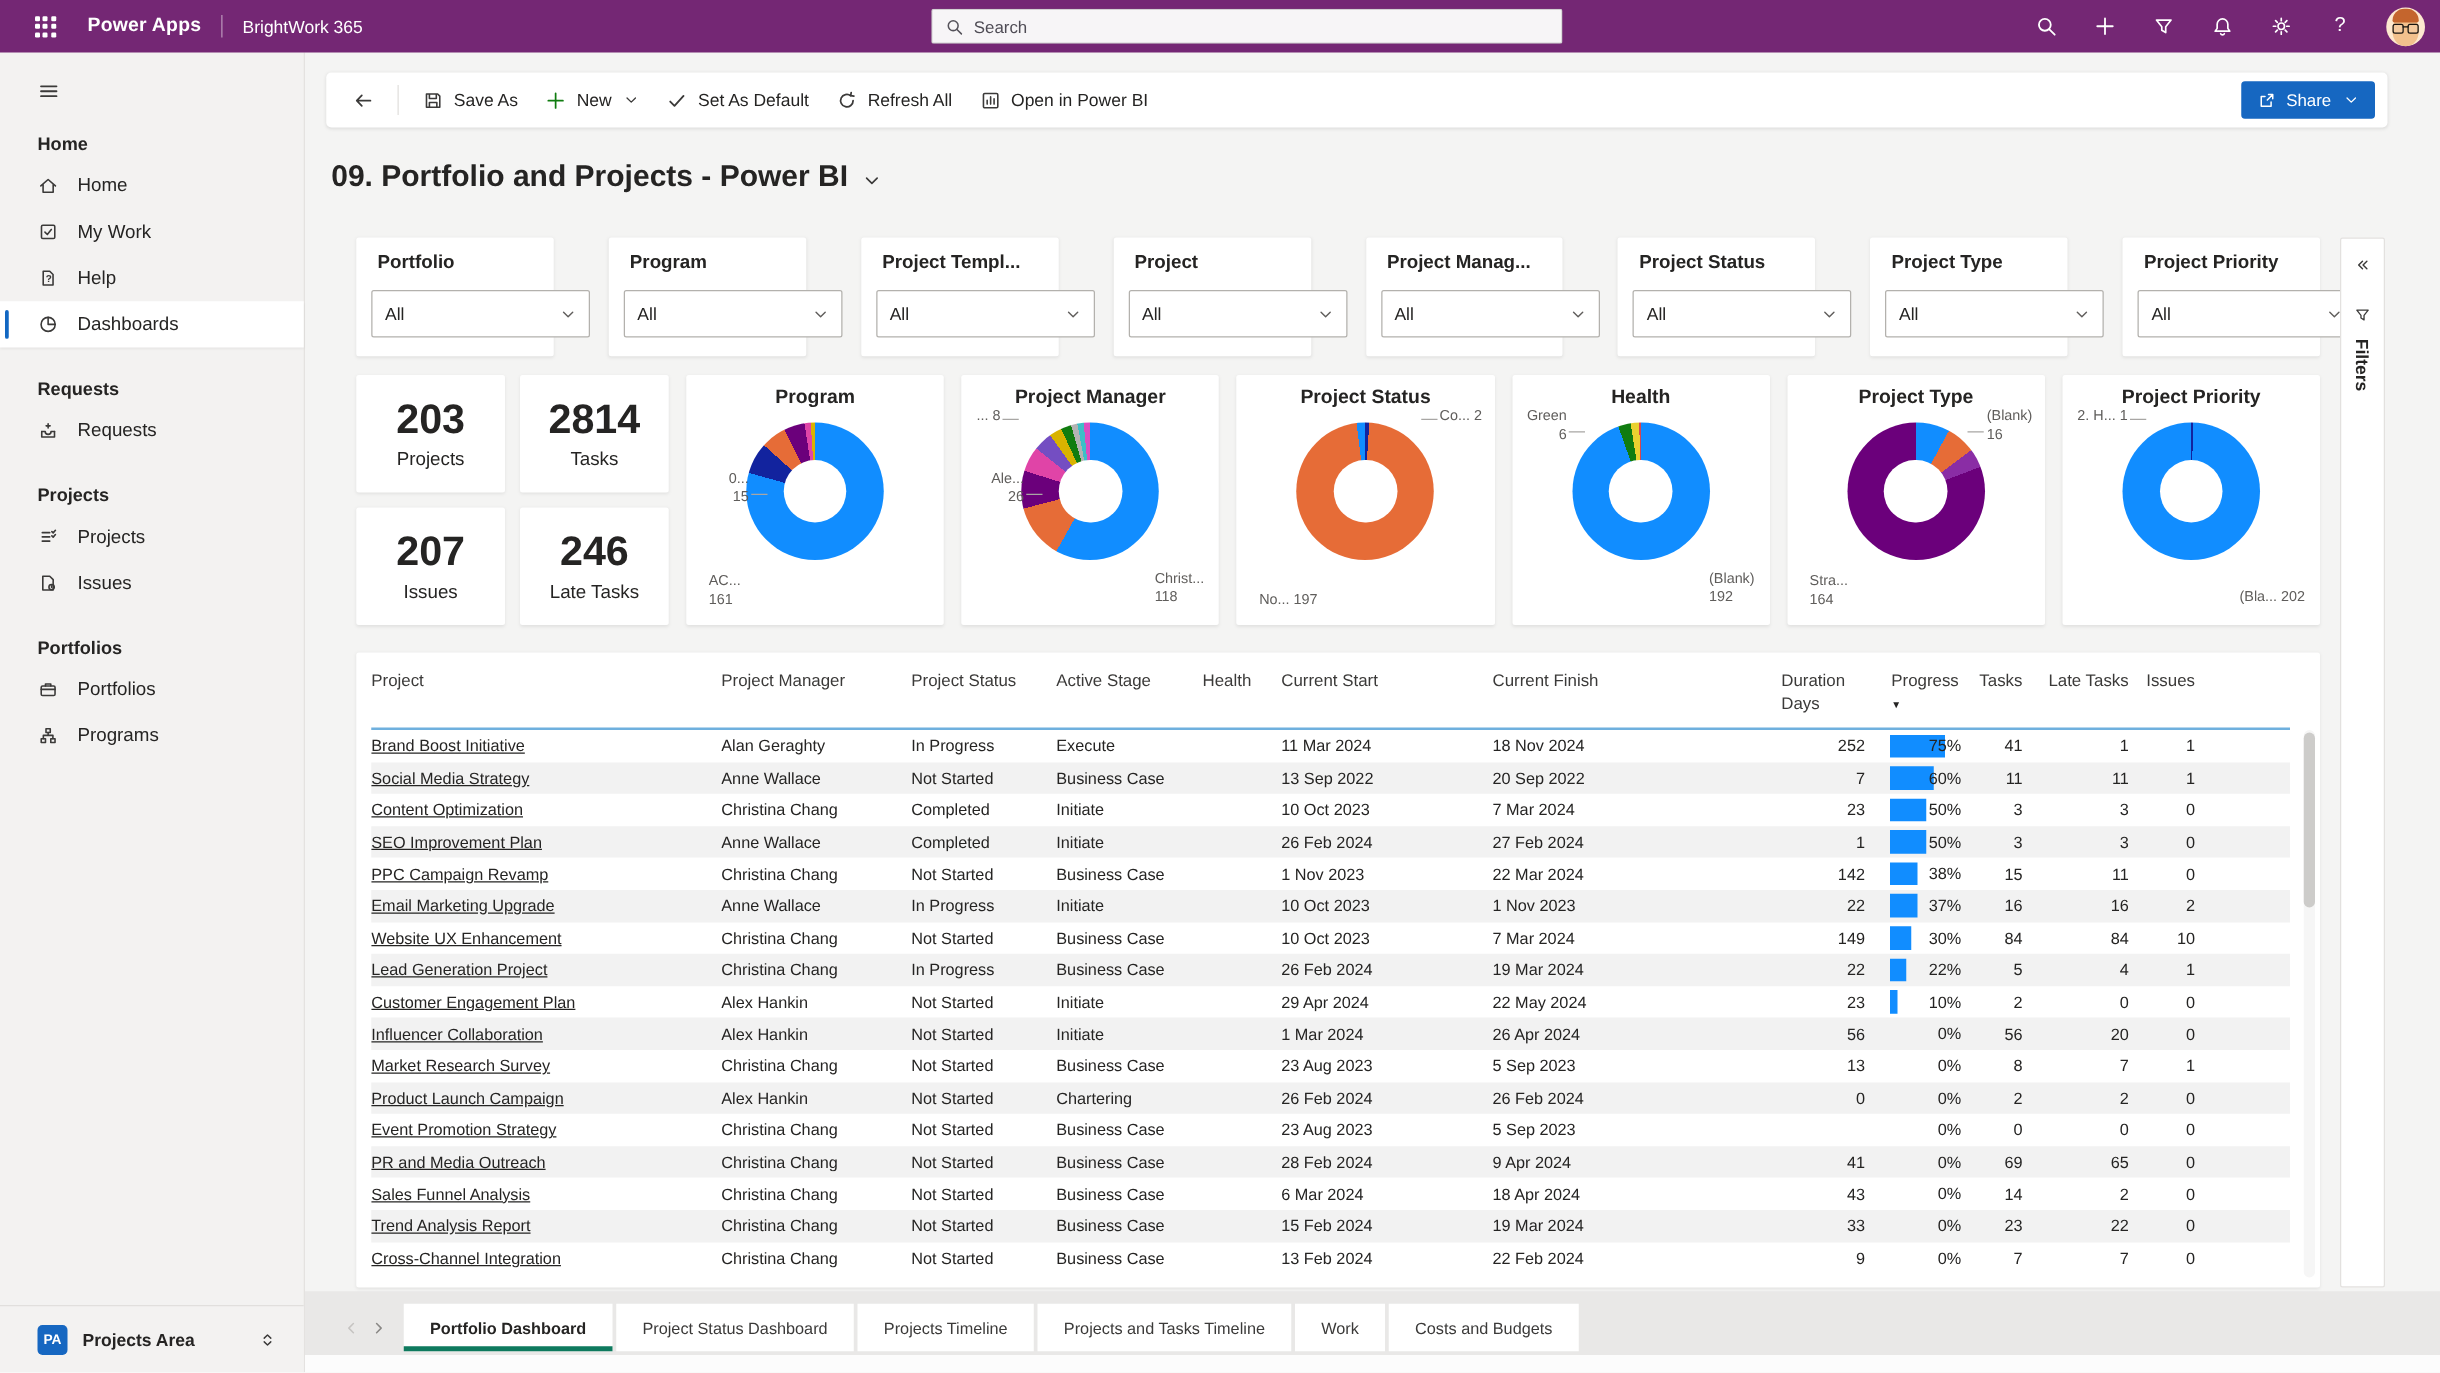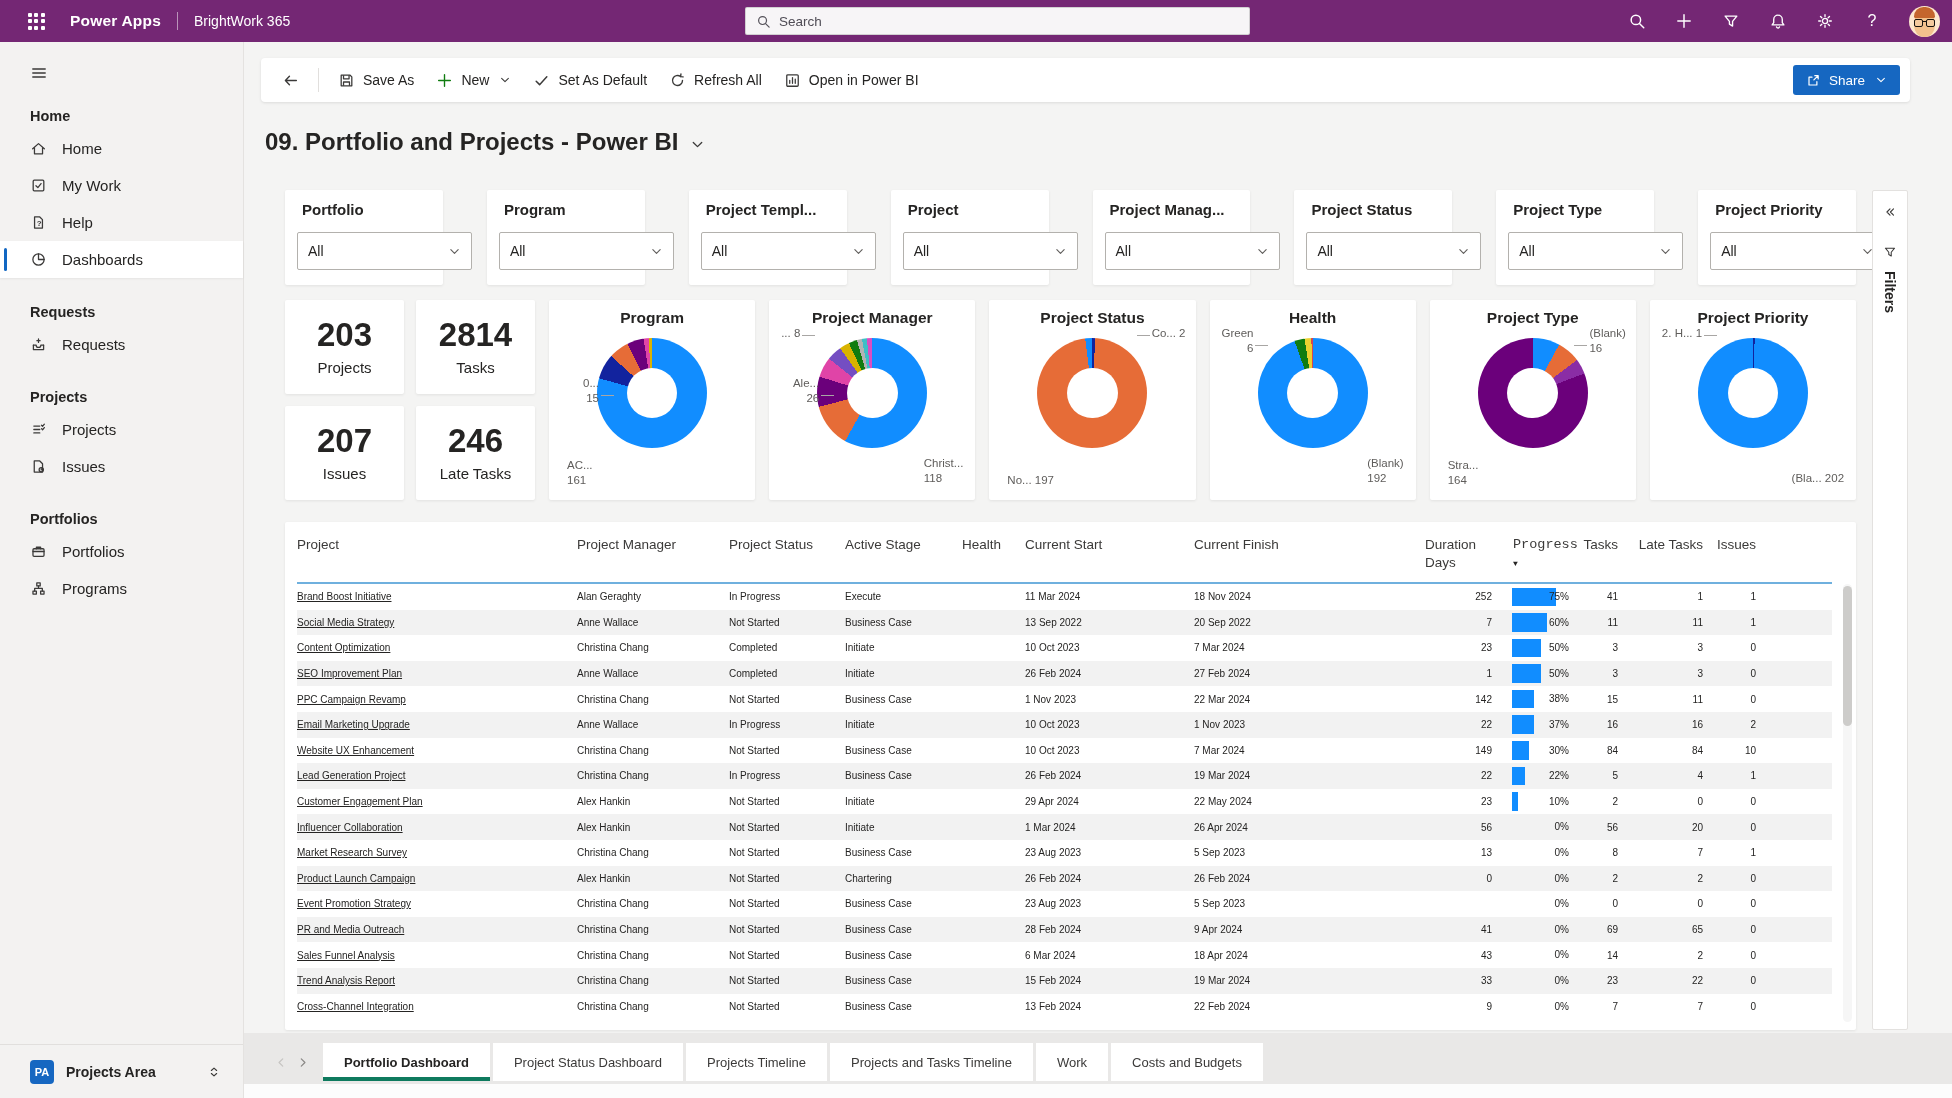--- a/index.html
+++ b/index.html
@@ -83,23 +83,23 @@
   .co-tl::after,.co-l::after{content:"";position:absolute;left:calc(100% + 2px);top:62%;width:13px;height:1px;background:#a8a6a4;}
   .co-tr::after{content:"";position:absolute;right:calc(100% + 2px);top:62%;width:13px;height:1px;background:#a8a6a4;}
   
   .table-card{margin-top:22px;background:#fff;border-radius:2px;box-shadow:0 1px 3px rgba(0,0,0,.08);height:508px;position:relative;
               padding:8px 0 0 12px;box-sizing:border-box;overflow:hidden;}
   .tgrid{display:grid;grid-template-columns:280px 152px 116px 117px 63px 169px 231px 73px 74px 52px 85px 53px;}
   .thead{align-items:start;padding-top:6px;height:46px;border-bottom:2px solid #6fb0de;margin-right:24px;}
   .thead .hcell{font-size:13.5px;color:#3b3a39;line-height:1.32;}
   .hcell.num{text-align:right;padding-right:6px;}
   .hcell .sort{font-size:8px;color:#252423;margin-top:5px;}
-  .hcell.hprog{padding-left:15px;font-family:Liberation Mono, monospace;}
+  .hcell.hprog{padding-left:15px;}
   .trows{margin-right:24px;}
-  .trow{align-items:center;height:25.6px;font-size:10px;color:#252423;cursor:default;}
+  .trow{align-items:center;height:25.6px;font-size:13px;color:#252423;cursor:default;}
   .trow:nth-child(even){background:#f2f2f2;}
   .tcell{overflow:hidden;white-space:nowrap;text-overflow:ellipsis;}
   .tcell.num{text-align:right;padding-right:6px;}
   .plink{text-decoration:underline;cursor:pointer;}
   .prog-wrap{position:relative;height:25.6px;}
   .pbar{position:absolute;left:14px;top:3.5px;bottom:3.5px;background:#118DFF;}
   .pval{position:absolute;right:3px;top:0;line-height:25.6px;}
   .t-scroll{position:absolute;right:4px;top:62px;bottom:8px;width:9px;background:#f6f6f6;border-radius:5px;cursor:pointer;}
   .t-scroll .thumb{position:absolute;left:0;right:0;top:2px;height:140px;background:#cdccca;border-radius:5px;}
   

